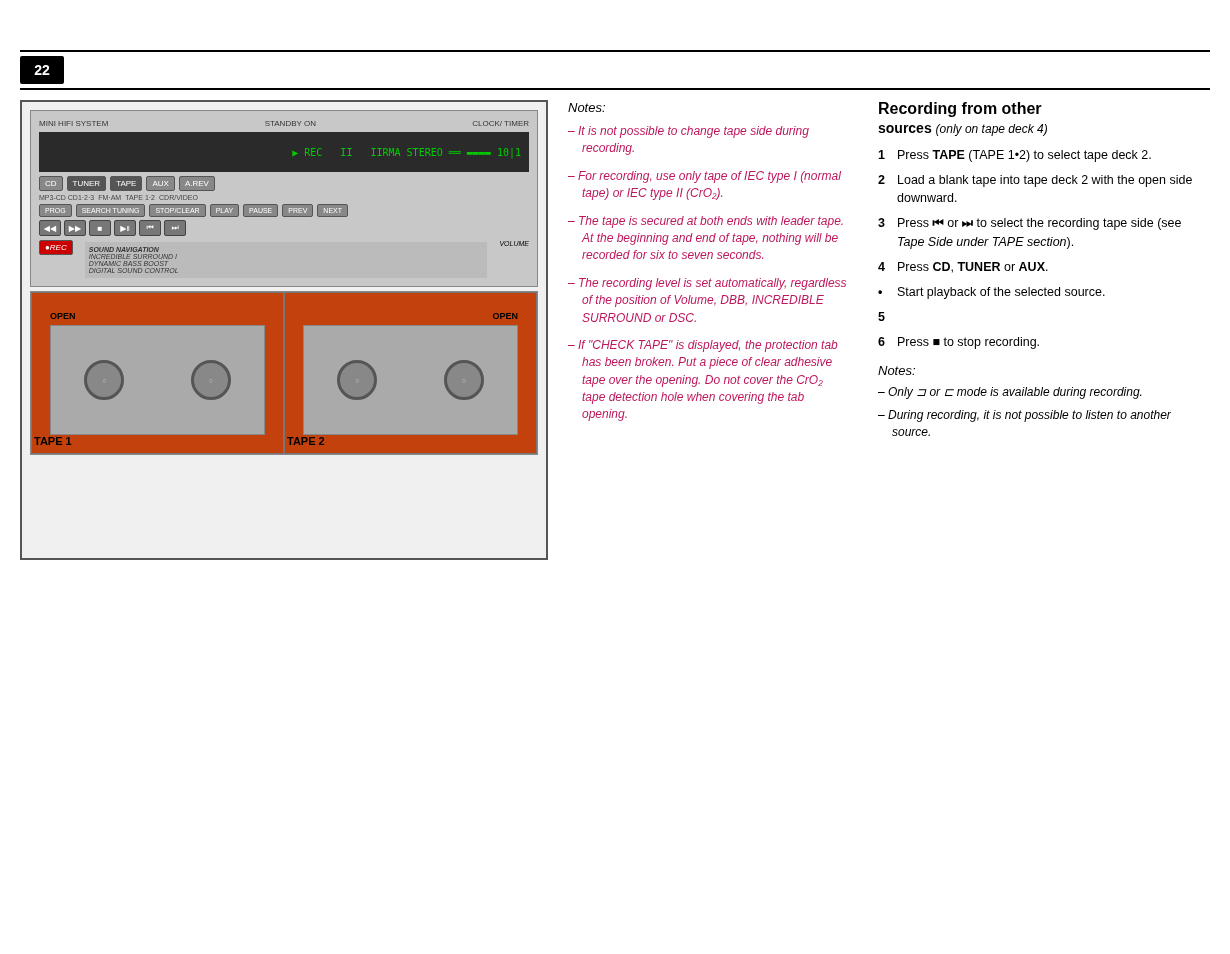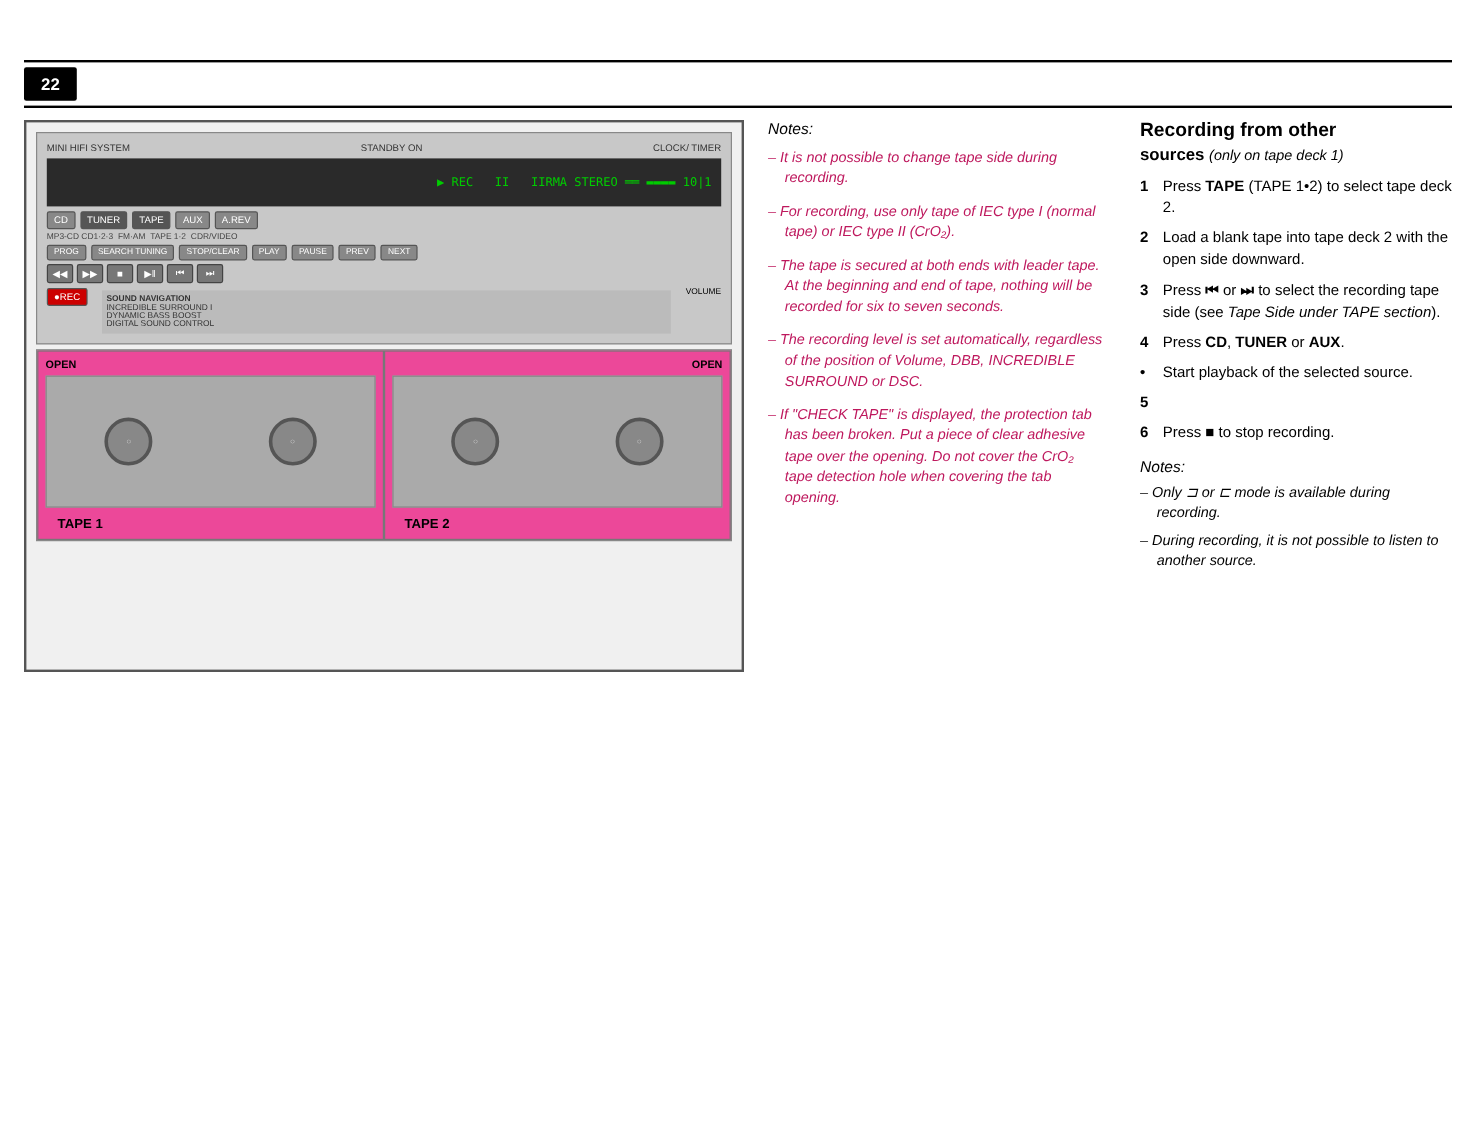--- a/index.html
+++ b/index.html
@@ -54,21 +54,21 @@
     }
 
     
     .main-content {
       display: flex;
       gap: 20px;
     }
 
     
     .device-section {
-      width: 600px;
+      width: 528px;
       flex-shrink: 0;
     }
 
     .device-image-box {
       border: 2px solid #555;
       background: #f0f0f0;
       min-height: 460px;
       display: flex;
       flex-direction: column;
       padding: 8px;
@@ -166,40 +166,40 @@
     .tape-decks {
       display: flex;
       border: 1px solid #888;
       background: #d5d5d5;
       min-height: 160px;
     }
 
     .tape-deck {
       flex: 1;
       border: 1px solid #777;
-      background: #ec4899;
-      padding: 6px;
+      background: #c2410c;
+      padding: 18px;
       position: relative;
     }
 
     .tape-deck-open-btn {
       font-size: 9px;
       font-weight: bold;
       color: #000;
       display: block;
       margin-bottom: 4px;
     }
 
     .tape-deck-label {
       font-size: 11px;
       font-weight: bold;
       color: #000;
       position: absolute;
       bottom: 6px;
-      left: 16px;
+      left: 2px;
     }
 
     .tape-reel-area {
       background: #aaa;
       border: 1px solid #888;
       height: 110px;
       display: flex;
       align-items: center;
       justify-content: space-around;
       margin-top: 4px;
@@ -375,21 +375,21 @@
 
           <div class="transport-row">
             <div class="transport-btn">◀◀</div>
             <div class="transport-btn">▶▶</div>
             <div class="transport-btn">■</div>
             <div class="transport-btn">▶‖</div>
             <div class="transport-btn">⏮</div>
             <div class="transport-btn">⏭</div>
           </div>
 
-          <div style="display:flex; align-items:flex-start; gap:12px; margin-top:4px;">
+          <div style="display:flex; align-items:flex-start; gap:12px; margin-top:4px;font-style:italic;">
             <div class="btn-sim" style="background:#c00; font-size:8px;">●REC</div>
             <div class="sound-controls" style="flex:1;">
               <div>
                 <div style="font-weight:bold;">SOUND NAVIGATION</div>
                 <div>INCREDIBLE SURROUND I</div>
                 <div>DYNAMIC BASS BOOST</div>
                 <div>DIGITAL SOUND CONTROL</div>
               </div>
             </div>
             <div class="volume-label">VOLUME</div>
@@ -426,21 +426,21 @@
         <li>The tape is secured at both ends with leader tape. At the beginning and end of tape, nothing will be recorded for six to seven seconds.</li>
         <li>The recording level is set automatically, regardless of the position of Volume, DBB, INCREDIBLE SURROUND or DSC.</li>
         <li>If "CHECK TAPE" is displayed, the protection tab has been broken. Put a piece of clear adhesive tape over the opening. Do not cover the CrO₂ tape detection hole when covering the tab opening.</li>
       </ul>
     </div>
 
     <div class="recording-section">
       <div class="rec-title">Recording from other</div>
       <div class="rec-subtitle">
         <span>sources</span>
-        <em>(only on tape deck 1)</em>
+        <em>(only on tape deck 4)</em>
       </div>
 
       <ol class="rec-steps">
 
         <li class="rec-steps">
           <span class="step-num">1</span>
           <span>Press <strong>TAPE</strong> (TAPE 1•2) to select tape deck 2.</span>
         </li>
 
         <li class="rec-steps">

